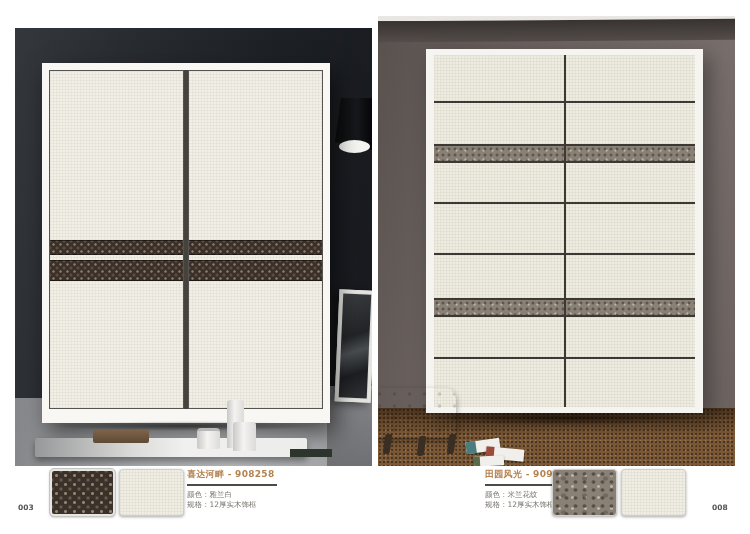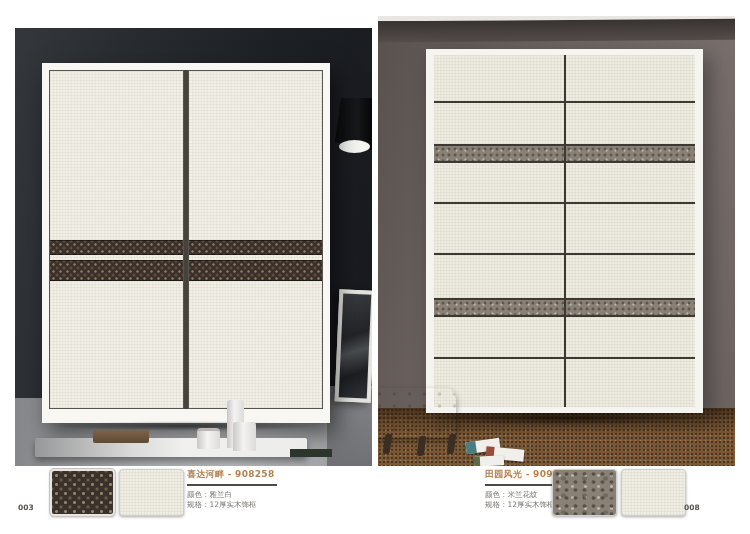--- a/index.html
+++ b/index.html
@@ -125,21 +125,21 @@
     background-size:9px 8px,13px 11px,21px 17px; }
   .swatch.linen2 { left:621px; }
 
   .info { position:absolute; top:468px; width:140px; }
   .info.left  { left:187px; }
   .info.right { left:485px; }
   .info .title { font-size:9px; font-weight:bold; color:#b5824f; letter-spacing:.3px; }
   .info .rule  { width:90px; height:0; border-bottom:2px solid #4e4a46; margin:3px 0 4px; }
   .info .line  { font-size:7.5px; color:#7a7770; line-height:10px; }
   .pageno { position:absolute; top:503px; font-size:7.5px; font-weight:bold; color:#55534f; }
-  .pageno.left { left:18px; } .pageno.right { left:684px; }
+  .pageno.left { left:18px; } .pageno.right { left:712px; }
 </style>
 </head>
 <body>
 
 <div class="canvas">
 
   <div class="photo-left">
     <div class="floor-l"></div>
     <div class="platform-l"></div>
     <div class="art-frame">

